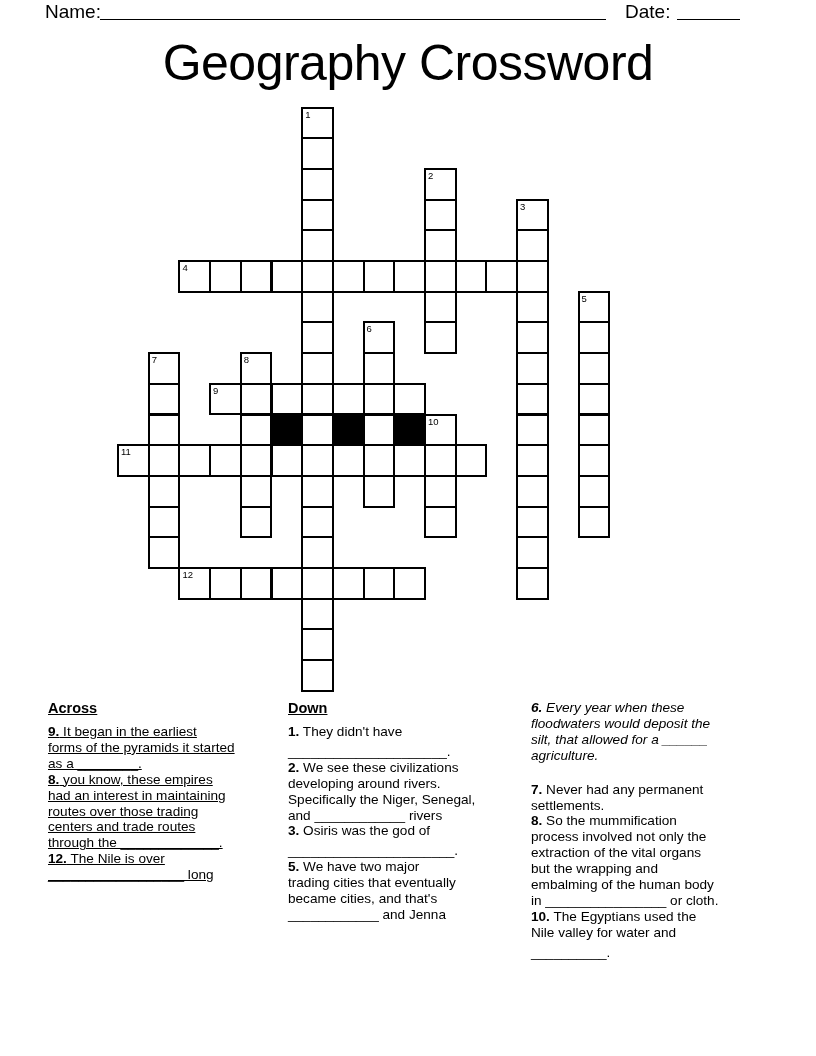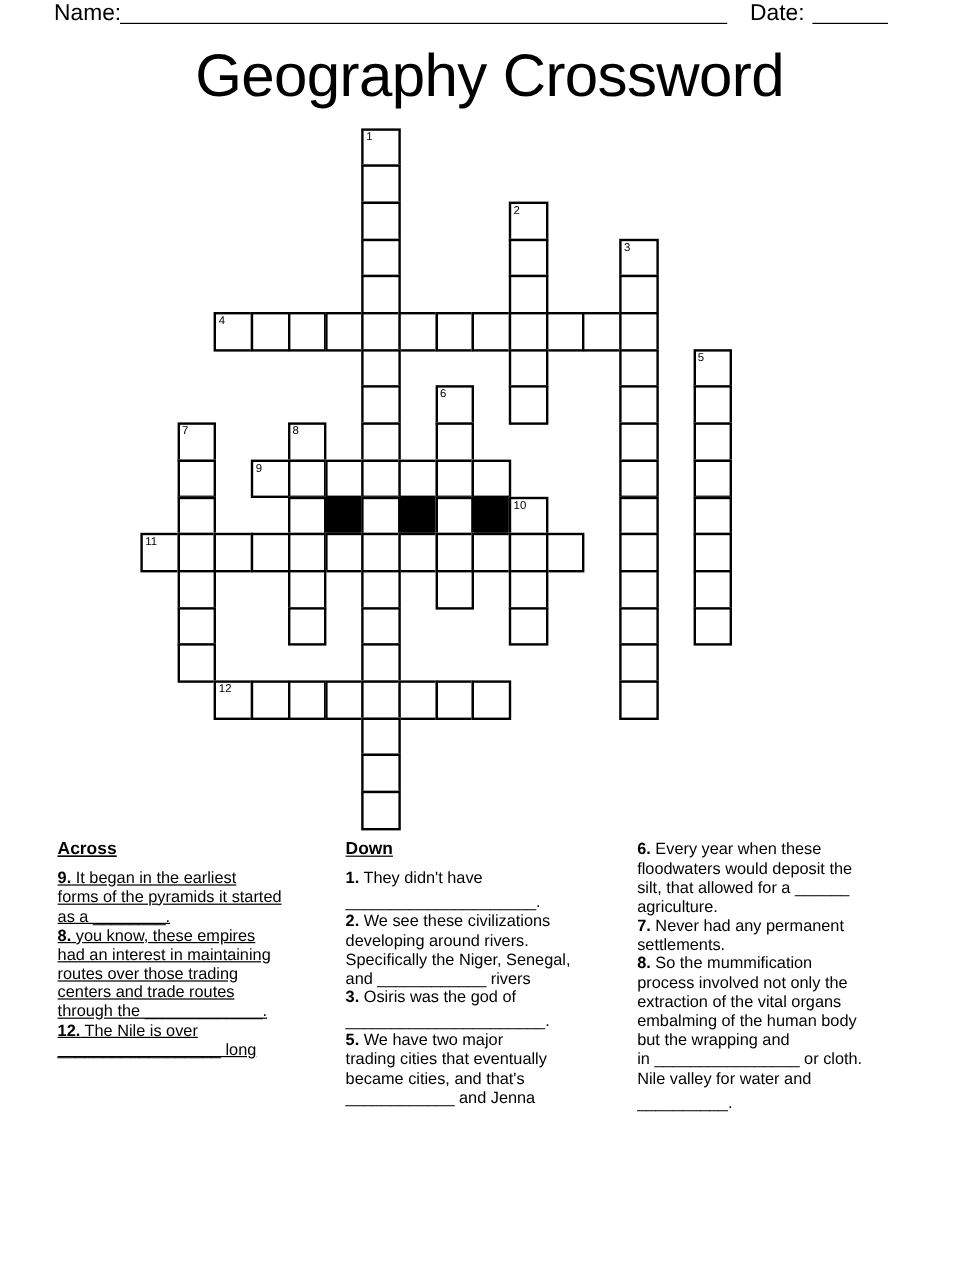--- a/index.html
+++ b/index.html
@@ -39,21 +39,21 @@
   #col-down   { left:288px; }
   #col-down2  { left:531px; }
   .clue-header {
     font-weight:bold; text-decoration:underline;
     font-size:14.5px; line-height:17px; margin-bottom:7px;
   }
   .clue { margin:0; }
   .clueline { white-space:nowrap; }
   .clueline.gap { margin-top:4px; }
   .clueline b { font-weight:bold; }
-  #col-down2 .clue:first-child { margin-bottom:0; }
+  #col-down2 .clue:first-child { margin-bottom:18px;font-style:italic; }
 </style>
 </head>
 <body>
 
 <div>
 
   <div>
     <span class="hdr-label" id="name-label">Name:</span>
     <span class="blank-line" id="name-line"></span>
     <span class="hdr-label" id="date-label">Date:</span>
@@ -245,24 +245,25 @@
           <div class="clueline">agriculture.</div>
         </div>
         <div class="clue">
           <div class="clueline"><b>7.</b> Never had any permanent</div>
           <div class="clueline">settlements.</div>
         </div>
         <div class="clue">
           <div class="clueline"><b>8.</b> So the mummification</div>
           <div class="clueline">process involved not only the</div>
           <div class="clueline">extraction of the vital organs</div>
+          <div class="clueline">but the wrapping and</div>
           <div class="clueline">embalming of the human body</div>
-          <div class="clueline">but the wrapping and</div>
           <div class="clueline">in ________________ or cloth.</div>
         </div>
         <div class="clue">
+          <div class="clueline"><b>10.</b> The Egyptians used the</div>
           <div class="clueline">Nile valley for water and</div>
           <div class="clueline gap">__________.</div>
         </div>
       </div>
   </div>
 
 </div>
 
 </body></html>

